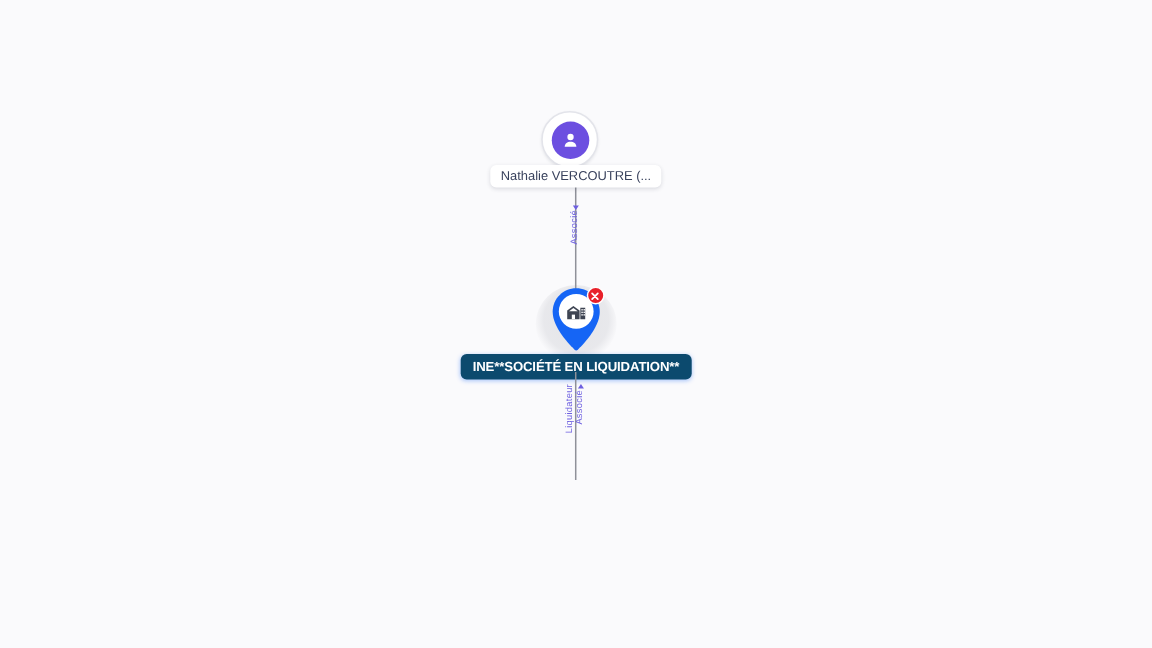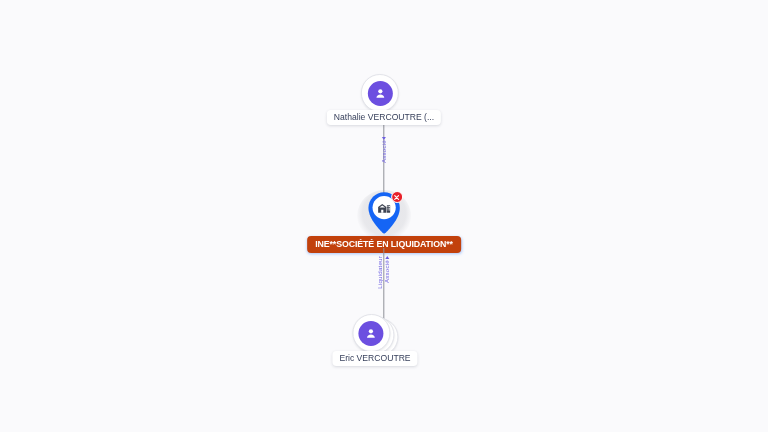--- a/index.html
+++ b/index.html
@@ -179,21 +179,21 @@
     border: 1.2px solid #ffffff;
     box-sizing: border-box;
     display: flex;
     align-items: center;
     justify-content: center;
     z-index: 4;
   }
 
   .company-label {
     margin-top: -6px;
-    background: #c2410c;
+    background: #0c4a6e;
     color: #ffffff;
     border-radius: 4px;
     padding: 3px 8px 4px 8px;
     font-size: 8.8px;
     font-weight: bold;
     letter-spacing: -.1px;
     white-space: nowrap;
     box-shadow: 0 1px 3px rgba(21,101,245,.35);
     position: relative;
     z-index: 6;
@@ -263,29 +263,14 @@
   <div class="edge-labels bottom-edge">
     <div class="edge-label-col">
       <span class="edge-label-text">Liquidateur</span>
     </div>
     <div class="edge-label-col">
       <div class="arrow-up"></div>
       <span class="edge-label-text">Associé</span>
     </div>
   </div>
 
-  <div class="person-node node-bottom">
-    <div class="avatar-stack">
-      <div class="avatar-ring back2"></div>
-      <div class="avatar-ring back1"></div>
-      <div class="avatar-ring main">
-        <div class="avatar-disc">
-          <svg width="13" height="13" viewBox="0 0 24 24">
-            <circle cx="12" cy="8" r="3.9" fill="#ffffff"></circle>
-            <path d="M4.8 20c0-3.9 3.3-6.2 7.2-6.2s7.2 2.3 7.2 6.2z" fill="#ffffff"></path>
-          </svg>
-        </div>
-      </div>
-    </div>
-    <div class="node-label">Eric VERCOUTRE</div>
-  </div>
 
 </div>
 
 </body></html>

